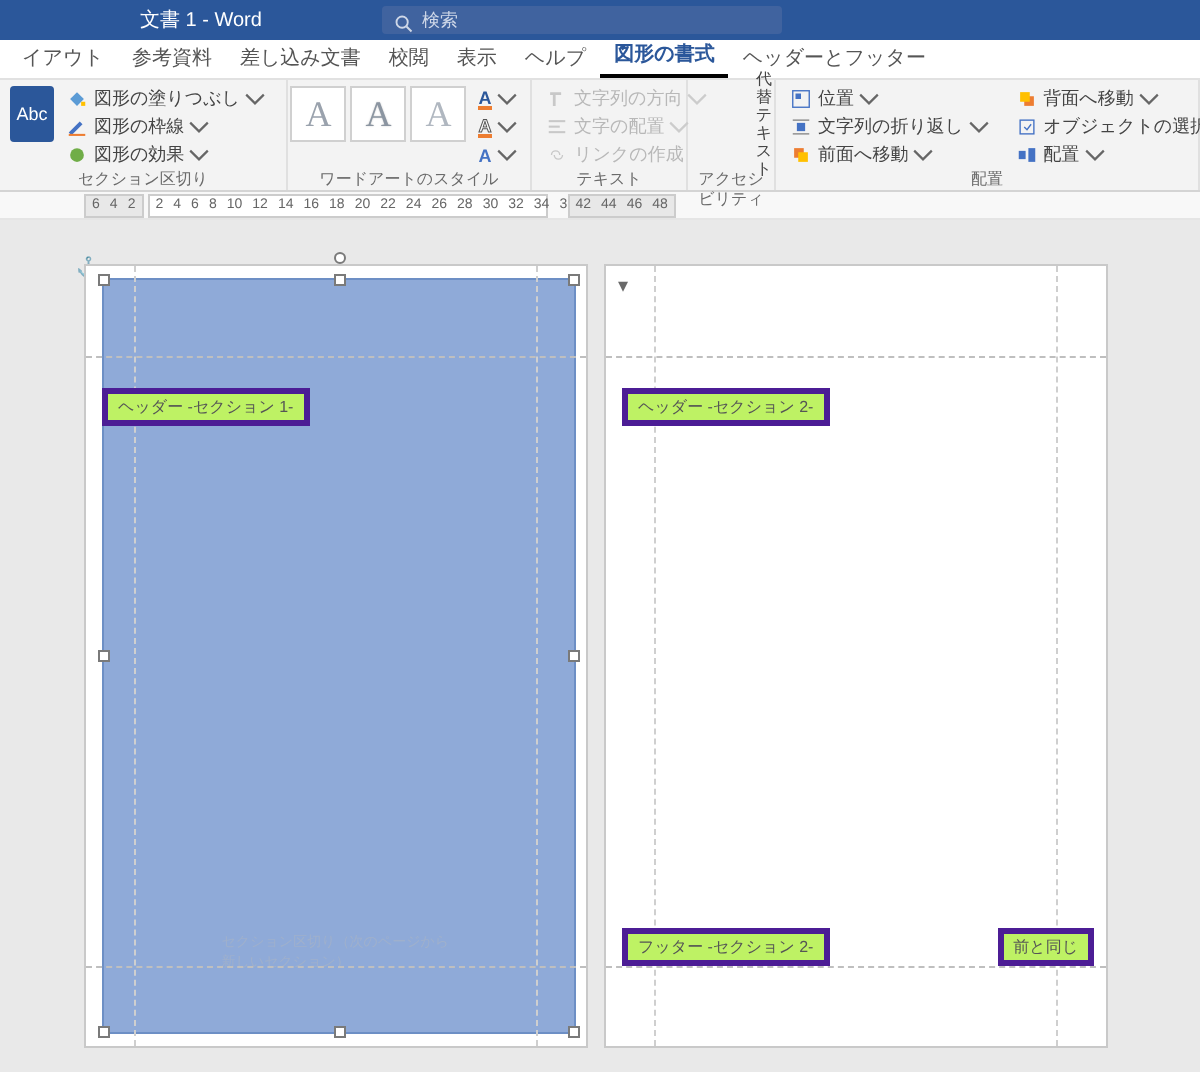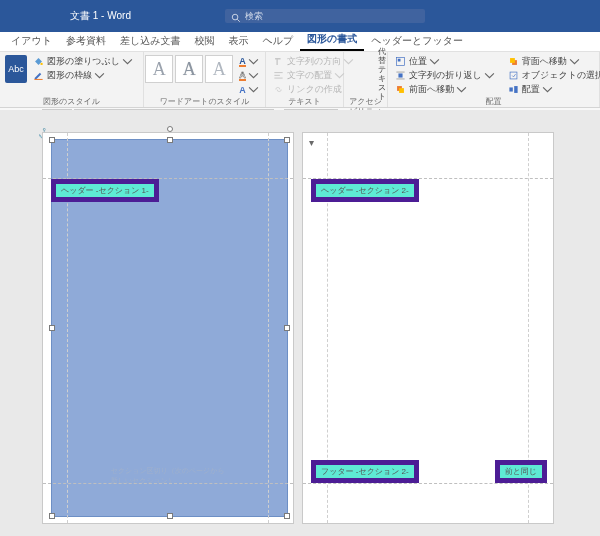--- a/index.html
+++ b/index.html
@@ -1,19 +1,19 @@
 <!DOCTYPE html>
 <html><head>
 <meta charset="utf-8">
 <style>
   * { box-sizing: border-box; margin: 0; padding: 0; font-family: "Meiryo UI", "Yu Gothic UI", sans-serif; }
   body { background: #fff; }
   .app { width: 600px; height: 536px; background: #fff; position: relative; box-shadow: 0 4px 16px rgba(0,0,0,.25); }
   
-  .titlebar { height: 32px; background: #2b579a; display: flex; align-items: center; color: #fff; font-size: 10px; gap: 34px; }
+  .titlebar { height: 20px; background: #2b579a; display: flex; align-items: center; color: #fff; font-size: 10px; }
   .titlebar .title { margin-left: 70px; }
   .titlebar .search { margin-left: 60px; display: flex; align-items: flex-end; background: #40639f; height: 14px; padding: 0 6px; border-radius: 2px; width: 200px; }
   .titlebar .search svg { width: 10px; height: 10px; margin-right: 4px; }
   .titlebar .search span { color: #cfd8e8; font-size: 9px; }
   
   .tabs { height: 20px; background: #fff; display: flex; align-items: flex-end; border-bottom: 1px solid #e1e1e1; padding-left: 4px; font-size: 10px; color: #555; }
   .tabs .tab { padding: 3px 7px; cursor: pointer; }
   .tabs .tab.active { color: #2b579a; border-bottom: 2px solid #000000; font-weight: 600; }
   
   .ribbon { height: 56px; background: #f3f3f3; display: flex; border-bottom: 1px solid #d4d4d4; }
@@ -43,21 +43,21 @@
   .page1 { width:252px; height:392px;}
   .page2 { width:252px; height:392px;}
   .sel-rect { position:absolute; left:8px; top:6px; right:5px; bottom:6px; background:#8faad8; border:1px solid #6d8fc5;}
   .sel-handle { position:absolute; width:6px; height:6px; background:#fff; border:1px solid #7a7a7a;}
   .sh-tl{left:-3px; top:-3px;} .sh-tr{right:-3px; top:-3px;} .sh-bl{left:-3px; bottom:-3px;} .sh-br{right:-3px; bottom:-3px;}
   .sh-tm{left:50%; top:-3px; margin-left:-3px;} .sh-bm{left:50%; bottom:-3px; margin-left:-3px;}
   .sh-ml{left:-3px; top:50%; margin-top:-3px;} .sh-mr{right:-3px; top:50%; margin-top:-3px;}
   .sh-rot{left:50%; top:-14px; margin-left:-3px; border-radius:50%;}
   .hdr-zone { position:absolute; left:0; right:0; border-bottom:1px dashed #bfbfbf;}
   .ftr-zone { position:absolute; left:0; right:0; border-top:1px dashed #bfbfbf;}
-  .hf-tag { position:absolute; background:#5eead4; border:5px solid #4c1d95; font-size:8px; color:#555; padding:1px 5px; white-space:nowrap;}
+  .hf-tag { position:absolute; background:#bef264; border:3px solid #4c1d95; font-size:8px; color:#555; padding:1px 5px; white-space:nowrap;margin-top:15px;}
   .margin-guide{position:absolute; border-left:1px dashed #cfcfcf; top:0; bottom:0;}
   .sec-break{position:absolute; font-size:7px; color:#9fb0cc; left:50%; transform:translateX(-50%);}
   .anchor{position:absolute; font-size:10px; color:#6a6a6a;}
 </style>
 </head>
 <body>
 
 <div class="app">
 
   <div class="titlebar">
@@ -101,23 +101,32 @@
           <div class="cmd">
             <svg class="ico" viewBox="0 0 16 16">
                 <path d="M2 12l8-8 2 2-8 8z" fill="#4472c4"></path>
                 <rect x="2" y="13" width="12" height="1.5" fill="#ed7d31"></rect>
               </svg>
             <span>図形の枠線</span>
             <svg class="dd" viewBox="0 0 10 10">
                 <path d="M1 3l4 4 4-4" fill="none" stroke="#666"></path>
               </svg>
           </div>
-        </div>
-      </div>
-      <div class="group-label">図形のスタイル</div>
+          <div class="cmd">
+            <svg class="ico" viewBox="0 0 16 16">
+                <circle cx="8" cy="8" r="5" fill="#70ad47"></circle>
+              </svg>
+            <span>図形の効果</span>
+            <svg class="dd" viewBox="0 0 10 10">
+                <path d="M1 3l4 4 4-4" fill="none" stroke="#666"></path>
+              </svg>
+          </div>
+        </div>
+      </div>
+      <div class="group-label">セクション区切り</div>
     </div>
 
     <div class="group" style="width:122px;">
       <div class="group-body" style="justify-content:center; gap:4px;">
         <div class="wa-gal">
           <div class="wa-samp v1">A</div>
           <div class="wa-samp v2">A</div>
           <div class="wa-samp v3">A</div>
         </div>
         <div class="vstack">

